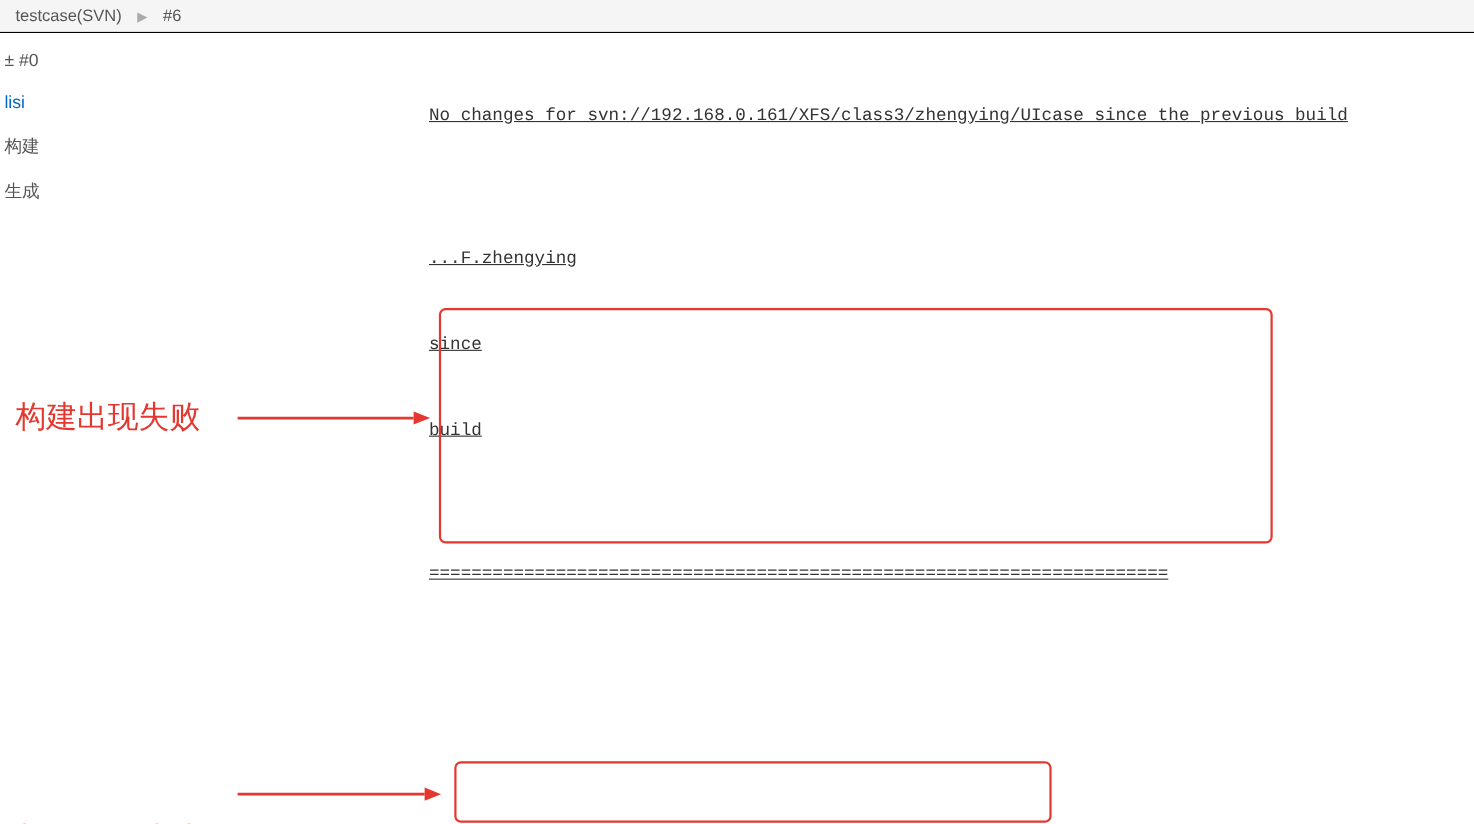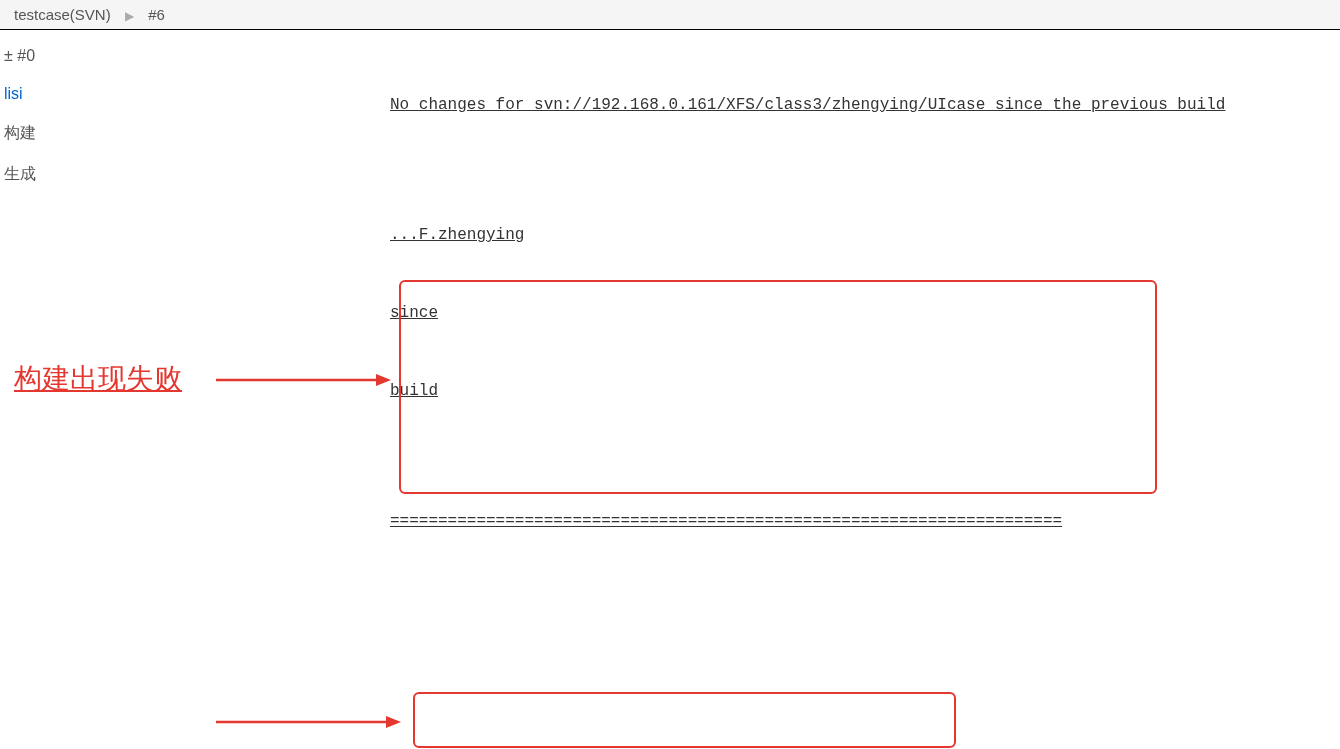--- a/index.html
+++ b/index.html
@@ -56,21 +56,20 @@
     border: 2px solid #e4372f;
     border-radius: 6px;
     pointer-events: none;
   }
   .annotation {
     position: absolute;
     color: #e4372f;
     font-size: 28px;
     font-family: "Microsoft YaHei", sans-serif;
     font-weight: 400;
-    text-decoration: underline;
   }
   .arrow {
     position: absolute;
     pointer-events: none;
   }
   .arrow svg { overflow: visible; }
 </style>
 </head>
 <body>
 

